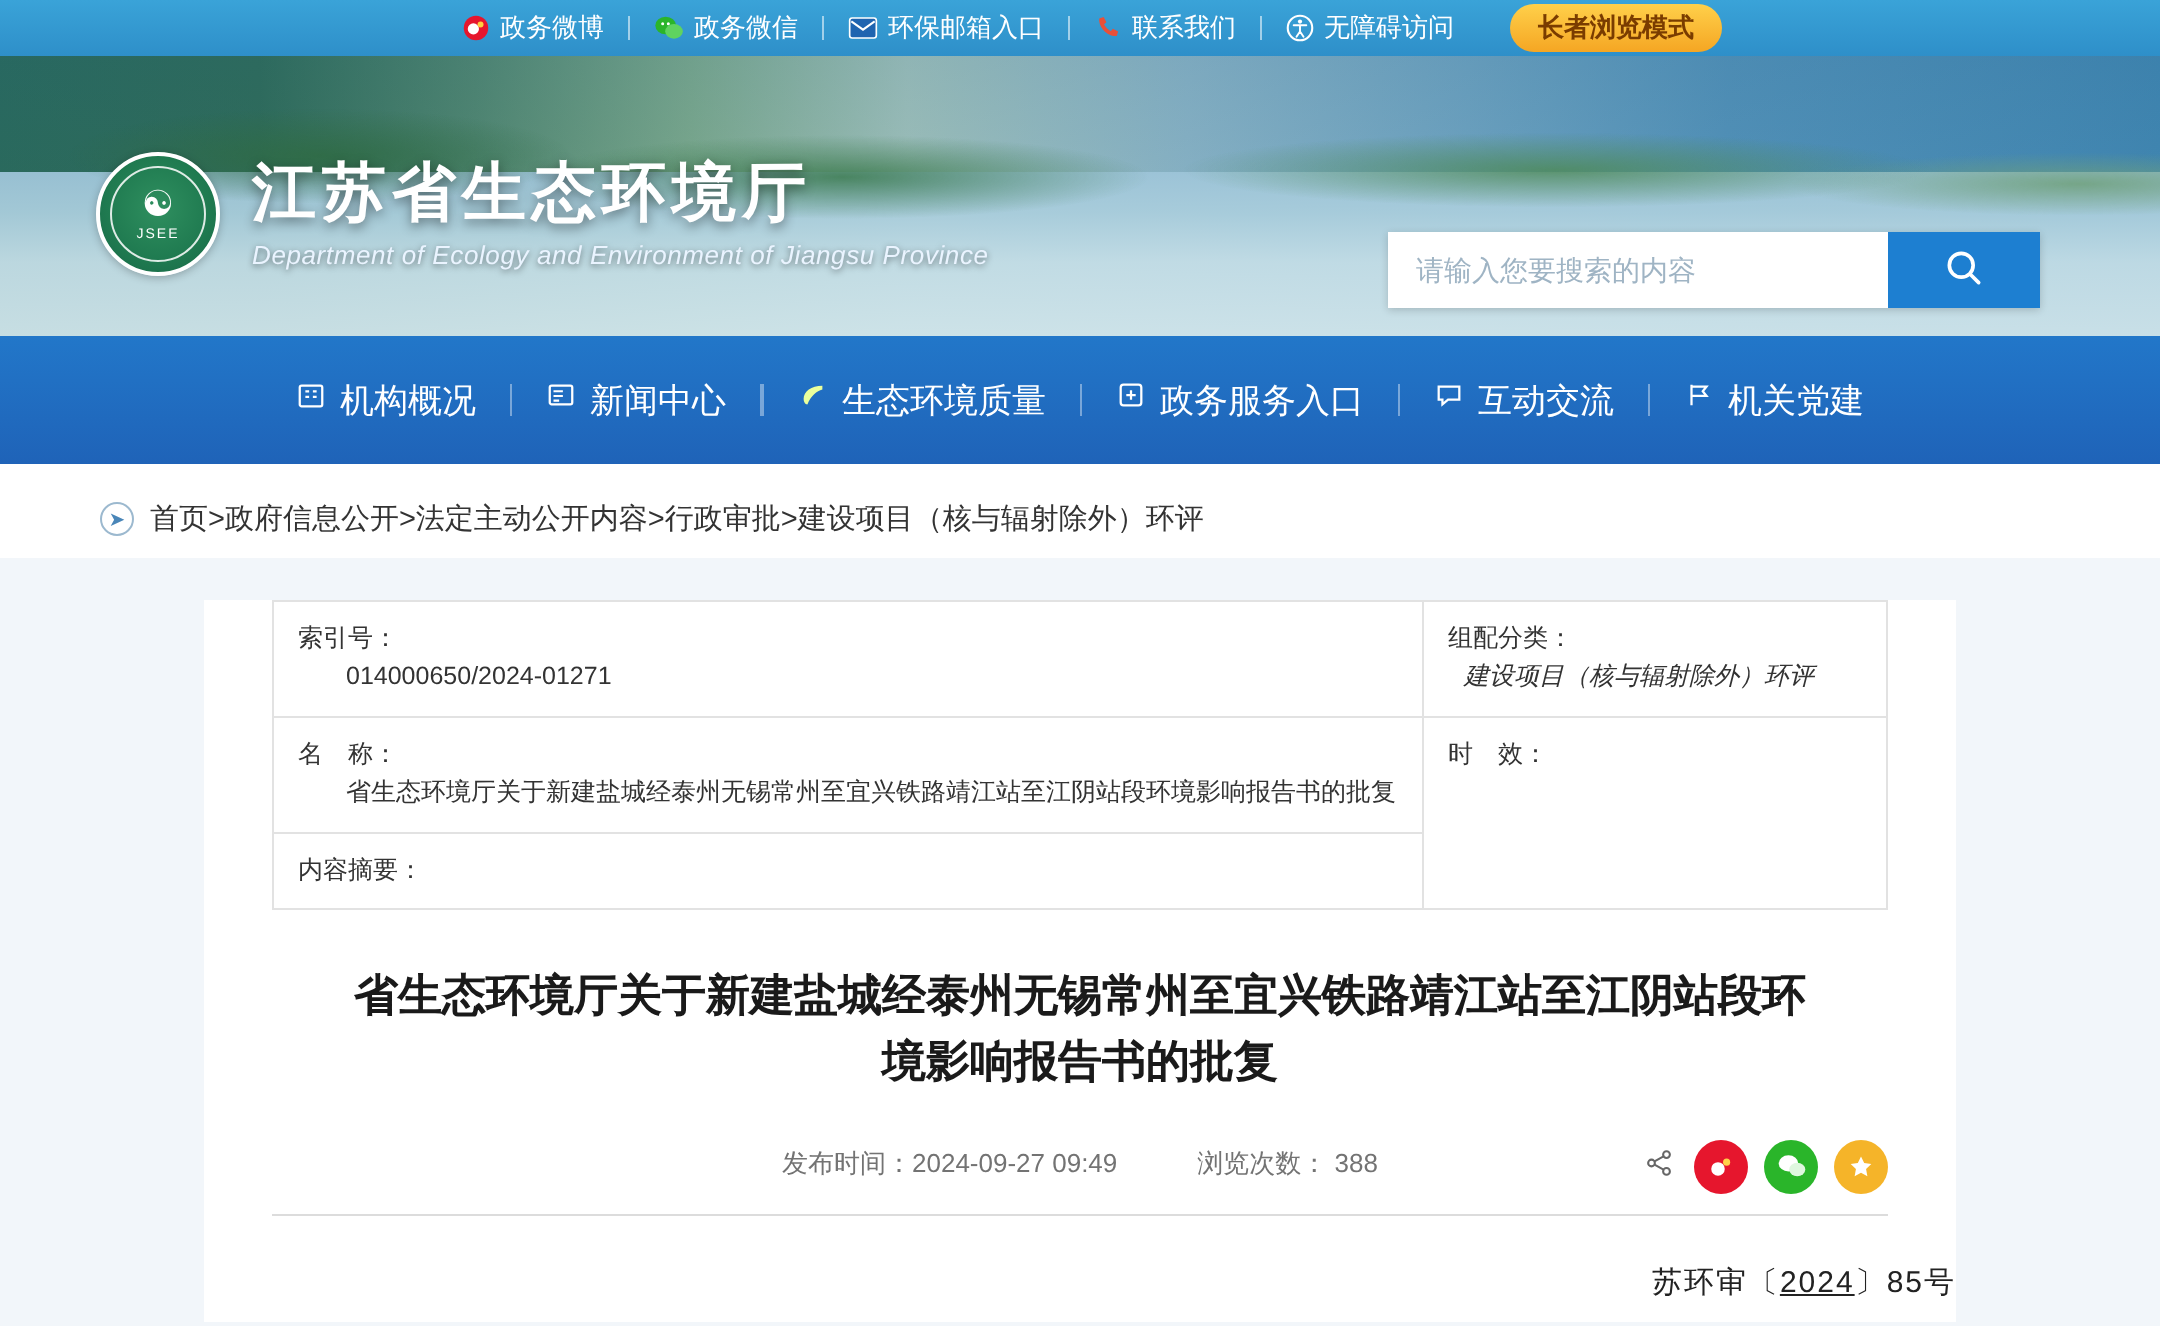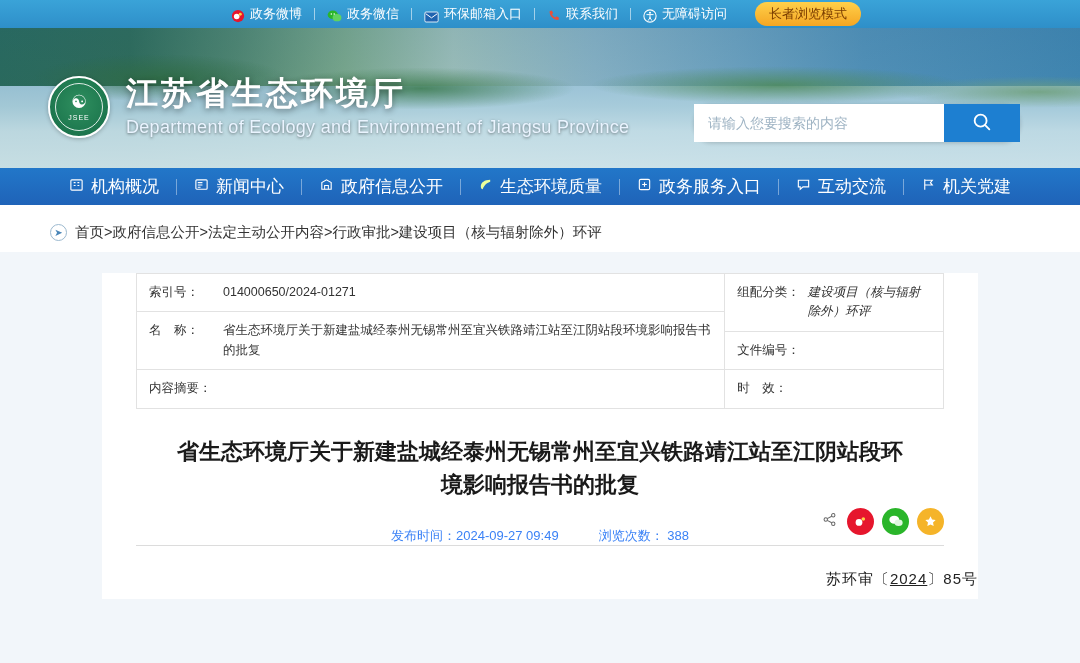--- a/index.html
+++ b/index.html
@@ -19,33 +19,33 @@
     display: flex;
     align-items: center;
     justify-content: center;
     gap: 0px;
     color: #ffffff;
     font-size: 13px;
     overflow: hidden;
   }
   .topbar-links { display: flex; align-items: center; gap: 0; }
   .topbar-item {
-    display: flex; align-items: flex-end; gap: 5px;
+    display: flex; align-items: center; gap: 5px;
     padding: 0 12px;
     white-space: nowrap;
     color: #fff;
   }
   .topbar-sep { width: 1px; height: 12px; background: rgba(255,255,255,.55); }
   .ico { display: inline-block; line-height: 0; }
   .elder-btn {
     margin-left: 16px;
     background: linear-gradient(180deg,#ffd04a,#f5a623);
     color: #7a3c00;
     font-size: 13px;
-    font-weight: normal;
+    font-weight: bold;
     border-radius: 13px;
     padding: 3px 14px;
     white-space: nowrap;
   }
 
   
   .banner {
     position: relative;
     height: 140px;
     background:
@@ -97,51 +97,51 @@
     color: #ffffff;
     font-size: 32px;
     font-weight: bold;
     letter-spacing: 3px;
     text-shadow: 0 2px 6px rgba(0,0,0,.45);
     line-height: 1.1;
     font-family: "Liberation Serif", serif;
   }
   .site-title-en {
     color: #eaf4ff;
-    font-size: 18px;
+    font-size: 13px;
     letter-spacing: .3px;
     margin-top: 6px;
     text-shadow: 0 1px 3px rgba(0,0,0,.5);
+    font-style: italic;
   }
   .search-wrap {
-    position: absolute; right: 60px; top: 76px;
+    position: absolute; right: 60px; top: 88px;
     display: flex; z-index: 3;
     box-shadow: 0 1px 4px rgba(0,0,0,.18);
-    border-radius: 18px;
   }
   .search-input {
     width: 250px; height: 38px;
     border: none; outline: none;
     padding: 0 14px;
     font-size: 14px;
     color: #333;
     background: #ffffff;
   }
   .search-input::placeholder { color: #9fb4c4; }
   .search-btn {
     width: 76px; height: 38px;
     background: #1d7fd1;
     border: none;
     display: flex; align-items: center; justify-content: center;
     cursor: pointer;
   }
 
   
   .nav {
-    height: 37px;
+    height: 64px;
     background: linear-gradient(180deg,#2277c9 0%, #1f63b8 100%);
     display: flex; align-items: center; justify-content: center;
     gap: 0;
   }
   .nav-item {
     display: flex; align-items: center; gap: 7px;
     color: #ffffff;
     font-size: 17px;
     padding: 0 17px;
     white-space: nowrap;
@@ -185,20 +185,21 @@
     font-size: 12.5px;
     color: #333;
   }
   .meta-left { flex: 1 1 auto; }
   .meta-right { width: 232px; border-left: 1px solid #e2e2e2; }
   .meta-row {
     display: flex;
     padding: 9px 12px;
     border-bottom: 1px solid #e2e2e2;
     line-height: 1.55;
+    flex-direction: column;
   }
   .meta-row:last-child { border-bottom: none; }
   .meta-left .meta-row:nth-child(1) { min-height: 34px; }
   .meta-k { color: #333; white-space: nowrap; }
   .meta-v { color: #333; margin-left: 24px; }
   .meta-right .meta-row { align-items: flex-start; }
   .meta-right .meta-row.tall { min-height: 52px; }
   .meta-k-r { white-space: nowrap; color: #333; }
   .meta-v-r { margin-left: 8px; color: #333; font-style: italic; }
 
@@ -209,22 +210,22 @@
     color: #1a1a1a;
     line-height: 1.5;
     margin: 26px 70px 0 70px;
     font-family: "Liberation Sans", sans-serif;
   }
   .art-sub {
     display: flex; align-items: center; justify-content: center;
     gap: 40px;
     margin-top: 26px;
     font-size: 13px;
-    color: #3b82f6;
-    padding-bottom: 0;
+    color: #737373;
+    padding-bottom: 16px;
     border-bottom: 1px solid #dcdcdc;
     margin-left: 34px; margin-right: 34px;
     position: relative;
   }
   .share {
     display: flex; align-items: center; gap: 8px;
     position: absolute; right: 0; bottom: 10px;
   }
   .share-glyph { color: #666; font-size: 14px; margin-right: 2px; }
   .sbtn {
@@ -355,29 +356,20 @@
     <span>
       <svg width="15" height="15" viewBox="0 0 16 16">
           <rect x="2" y="3" width="12" height="10" rx="1" fill="none" stroke="#fff" stroke-width="1.2"></rect>
           <path d="M4 6h5M4 8.5h5M4 11h3" stroke="#fff" stroke-width="1.1"></path>
         </svg>
     </span>
     <span>新闻中心</span>
   </div>
   <div class="nav-sep"></div>
 
-  <div class="nav-item">
-    <span>
-      <svg width="15" height="15" viewBox="0 0 16 16">
-          <path d="M3 13V6l5-3 5 3v7z" fill="none" stroke="#fff" stroke-width="1.2"></path>
-          <path d="M6 13V9h4v4" fill="none" stroke="#fff" stroke-width="1.1"></path>
-        </svg>
-    </span>
-    <span>政府信息公开</span>
-  </div>
   <div class="nav-sep"></div>
 
   <div class="nav-item">
     <span>
       <svg width="15" height="15" viewBox="0 0 16 16">
           <path d="M13 3C7 3 3 6 3 10c0 1.6.8 3 2 3 2-5 5-7 8-8z" fill="#eaff9c"></path>
         </svg>
     </span>
     <span>生态环境质量</span>
   </div>
@@ -437,24 +429,20 @@
         <div class="meta-row">
           <span class="meta-k">内容摘要：</span>
           <span class="meta-v"></span>
         </div>
       </div>
 
       <div class="meta-right">
         <div class="meta-row tall">
           <span class="meta-k-r">组配分类：</span>
           <span class="meta-v-r">建设项目（核与辐射除外）环评</span>
-        </div>
-        <div class="meta-row">
-          <span class="meta-k-r">文件编号：</span>
-          <span class="meta-v-r"></span>
         </div>
         <div class="meta-row">
           <span class="meta-k-r">时　效：</span>
           <span class="meta-v-r"></span>
         </div>
       </div>
     </div>
 
     <div class="art-title">省生态环境厅关于新建盐城经泰州无锡常州至宜兴铁路靖江站至江阴站段环境影响报告书的批复</div>
 

